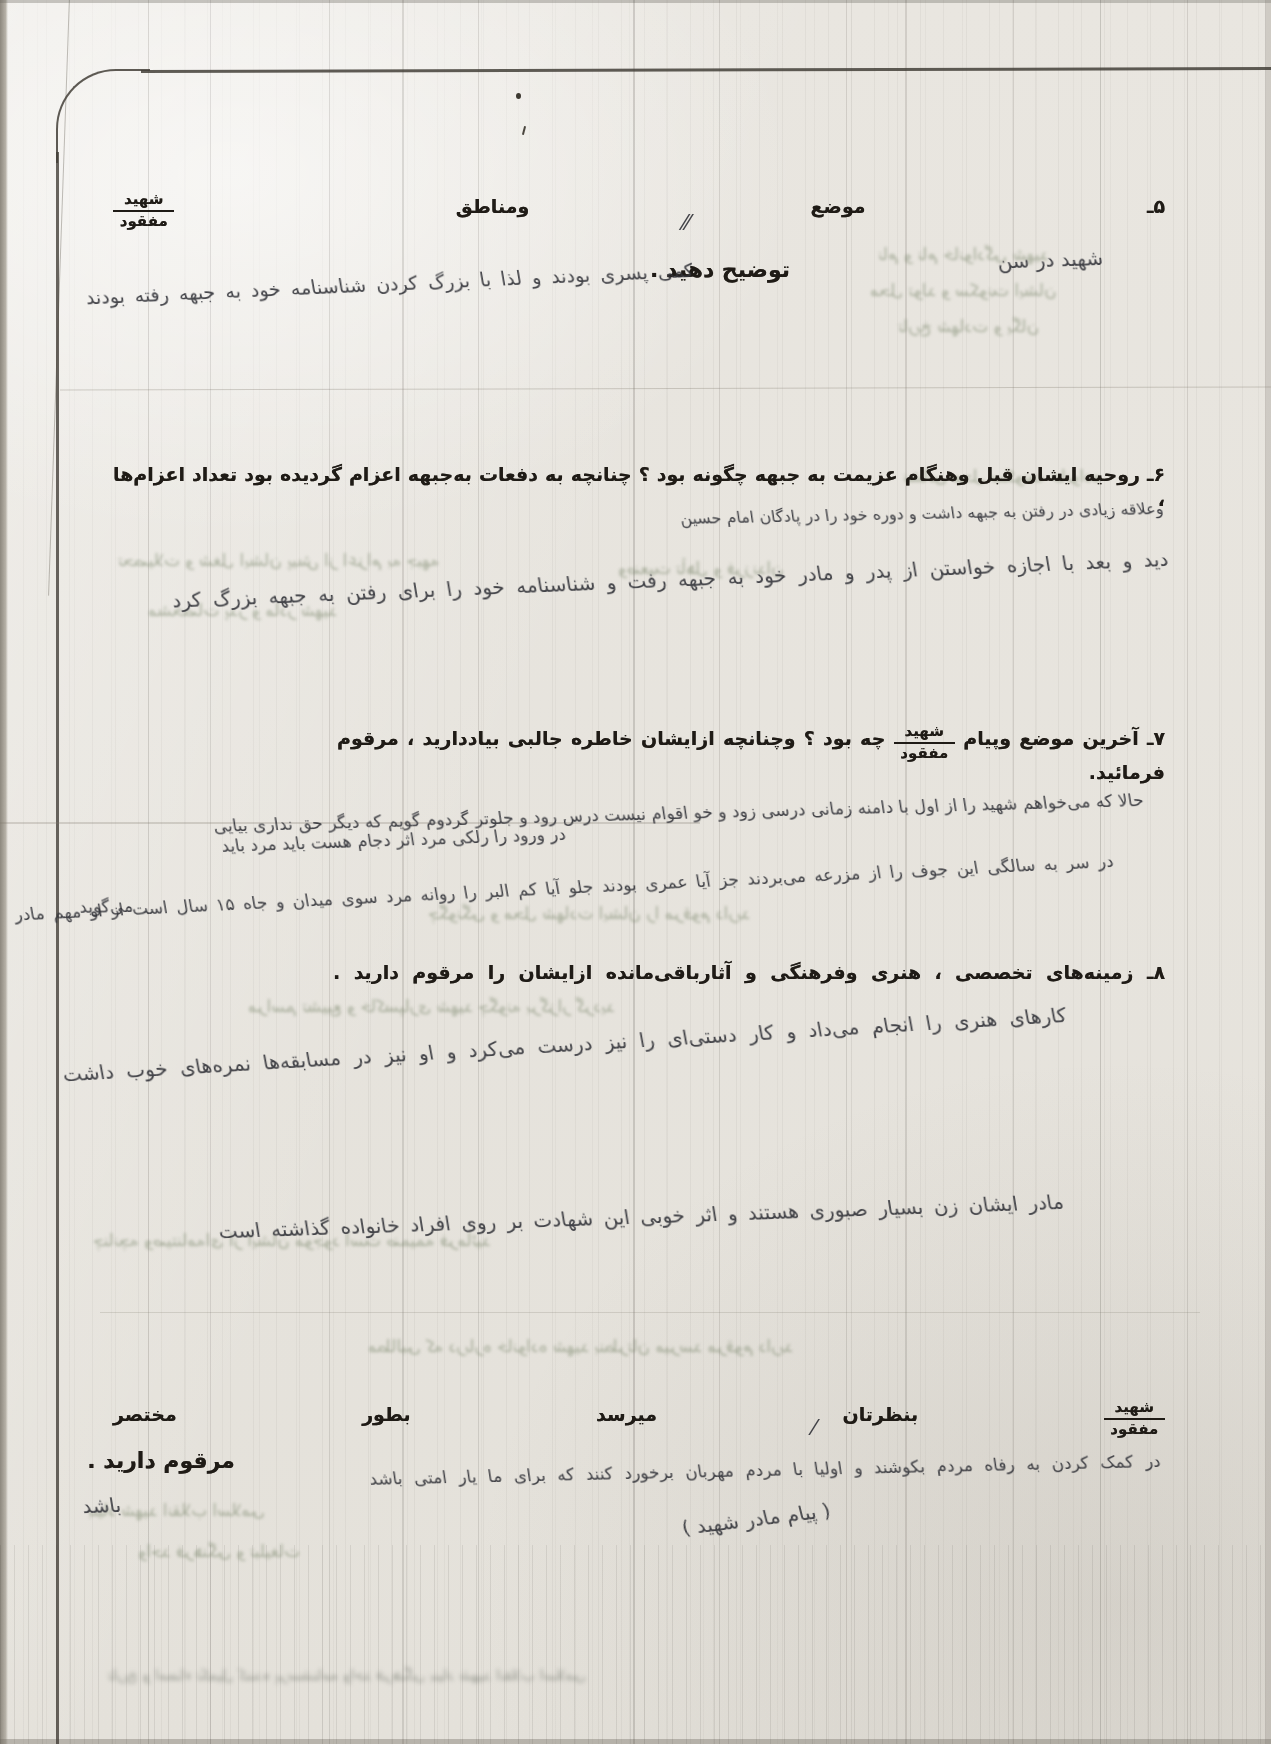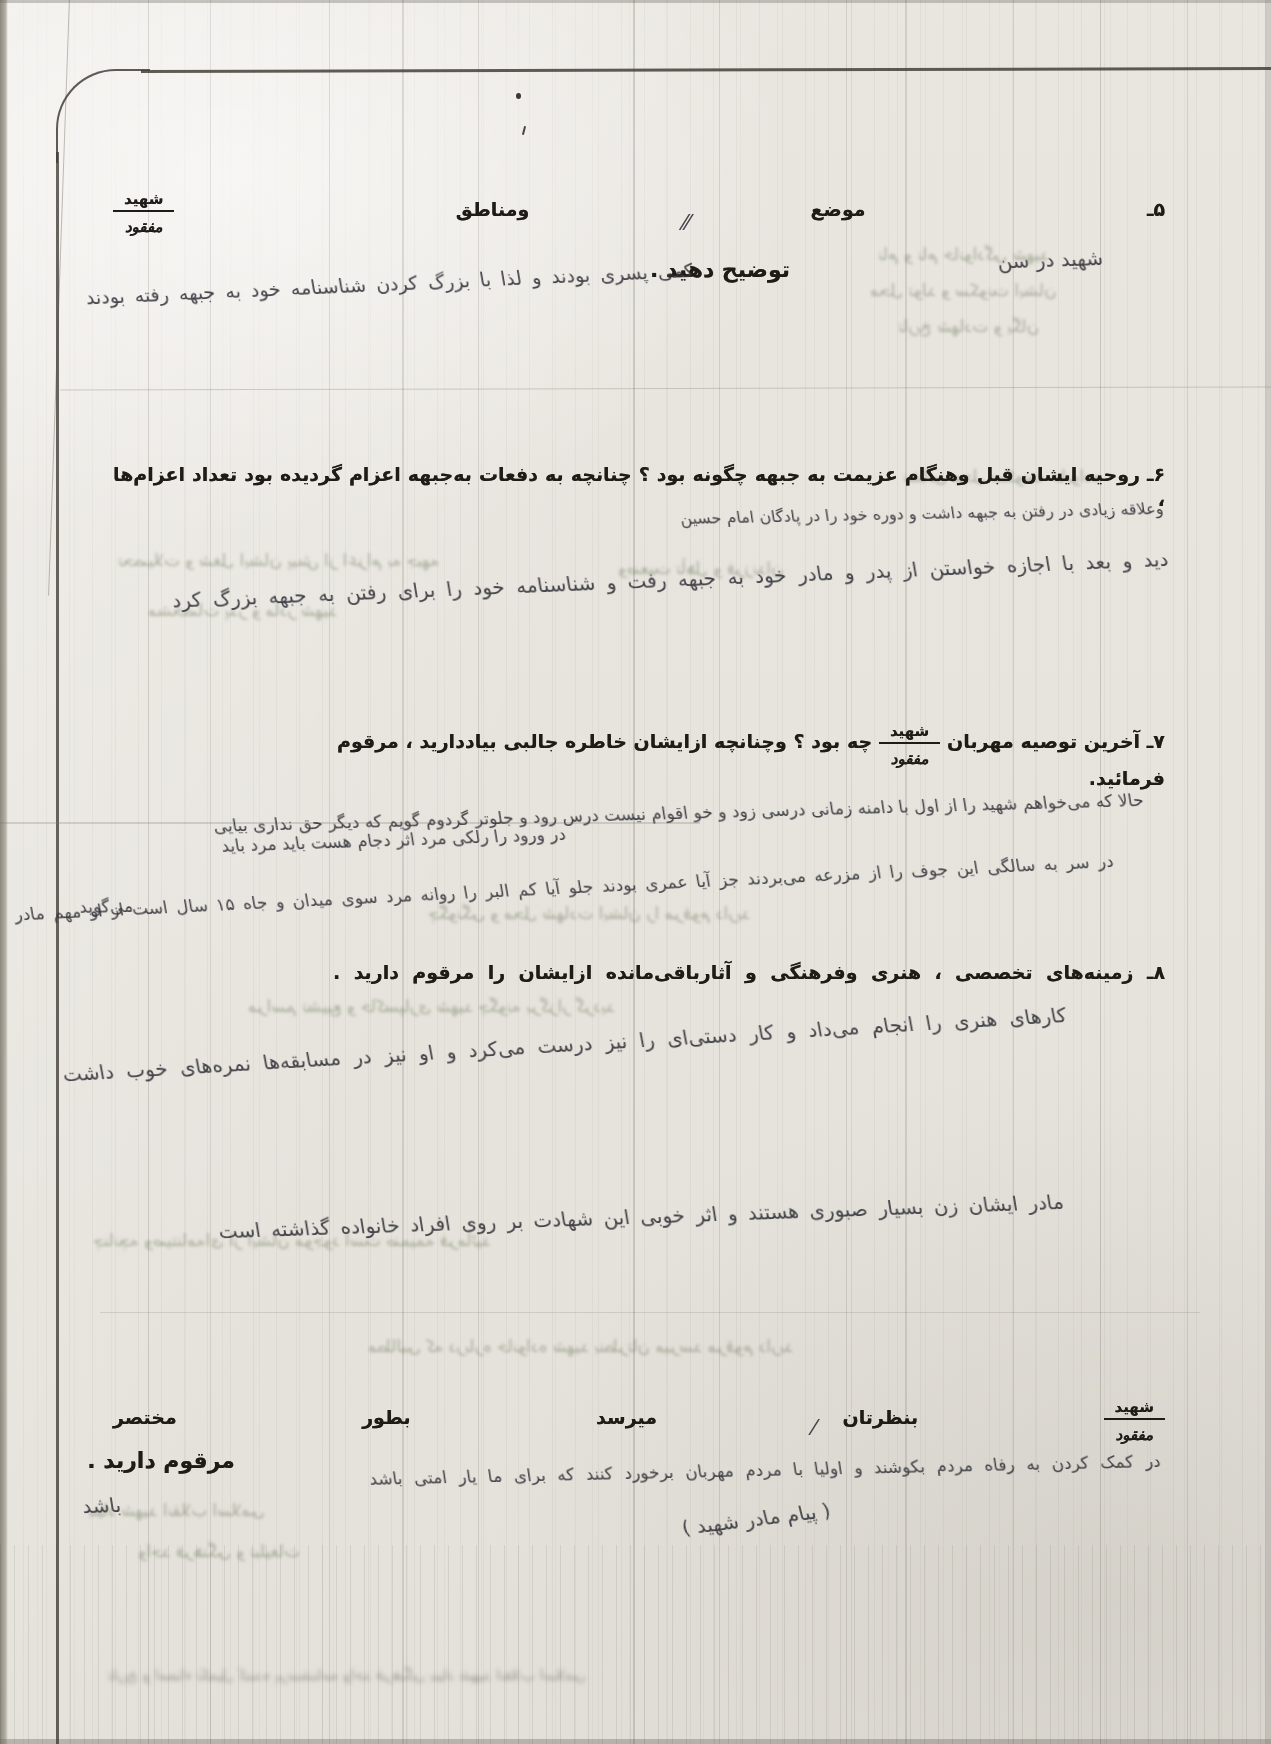--- a/index.html
+++ b/index.html
@@ -34,21 +34,21 @@
   .pencil-line{position:absolute;left:69px;top:-4px;width:1px;height:600px;background:rgba(82,76,66,.35);transform:rotate(2deg);transform-origin:top center;}
   .crease{position:absolute;background:rgba(126,120,109,.32);}
   .ink-dot{position:absolute;width:5px;height:6px;border-radius:50%;background:#3d3931;}
   .ink-tick{position:absolute;width:2px;height:9px;background:#4a463e;transform:rotate(14deg);}
   
   .pline{position:absolute;font-weight:700;font-size:22px;line-height:1.3;color:#1f1b16;white-space:nowrap;letter-spacing:0;}
   .pline-full{position:absolute;font-weight:700;font-size:19px;line-height:1.3;color:#1f1b16;text-align:justify;text-align-last:justify;}
   .pline,.pline-full{text-shadow:0 0 .5px rgba(31,27,22,.7);}
   .frac{display:inline-flex;flex-direction:column;align-items:center;font-size:15px;line-height:1.15;font-weight:700;vertical-align:middle;transform:translateY(3px);}
   .frac .ft{border-bottom:2.4px solid #1f1b16;padding:0 11px 2px;}
-  .frac .fb{padding-top:7px;font-style:italic;}
+  .frac .fb{padding-top:1px;}
   
   .hw{position:absolute;font-size:20px;color:#34353b;white-space:nowrap;transform-origin:right center;filter:blur(.35px);opacity:.92;line-height:1.2;}
   .hw-sm{font-size:17px;}
   .hw-xs{font-size:16px;}
   
   .ghost{position:absolute;font-size:17px;color:rgba(118,132,104,.55);filter:blur(1.6px);
     transform:scaleX(-1);white-space:nowrap;overflow:hidden;height:26px;}
   .ghost-dark{color:rgba(92,98,88,.5);filter:blur(2.2px);font-size:15px;height:30px;}
 </style>
 </head>
@@ -112,21 +112,21 @@
   <div class="pline" style="right:481px;top:256px">توضیح دهید .</div>
   <div class="hw" style="right:168px;top:246px;transform:rotate(-2deg) skewX(7deg)">شهید در سن</div>
   <div class="hw" style="right:578px;top:259px;font-size:19px;word-spacing:4px;transform:rotate(-2.6deg) skewX(7deg)">کمی پسری بودند و لذا با  بزرگ کردن  شناسنامه خود به جبهه رفته بودند</div>
   <div class="hw" style="right:581px;top:210px;font-size:22px">⁄⁄</div>
 
   <div class="pline-full" style="right:106px;top:462px;width:1052px">۶ـ روحیه ایشان قبل وهنگام عزیمت به جبهه چگونه بود ؟ چنانچه به دفعات به‌جبهه اعزام گردیده بود تعداد اعزام‌ها ،</div>
   <div class="hw hw-xs" style="right:108px;top:499px;transform:rotate(-1.2deg) skewX(7deg)">وعلاقه زیادی در رفتن به جبهه داشت و دوره خود را در پادگان امام حسین</div>
   <div class="hw" style="right:103px;top:547px;word-spacing:5px;transform:rotate(-2.4deg) skewX(7deg)">دید و بعد با اجازه خواستن از پدر و مادر خود به جبهه رفت و شناسنامه خود را برای رفتن به جبهه بزرگ کرد</div>
 
   <div class="pline-full" style="right:106px;top:720px;width:828px">
-    <span>۷ـ آخرین توصیه مهربان</span>
+    <span>۷ـ آخرین موضع وپیام</span>
     <span class="frac">
         <span class="ft">شهید</span>
         <span class="fb">مفقود</span>
       </span>
     <span>چه بود ؟ وچنانچه ازایشان خاطره جالبی بیاددارید ، مرقوم فرمائید.</span>
   </div>
   <div class="hw hw-sm" style="right:128px;top:790px;transform:rotate(-1.6deg) skewX(7deg)">حالا که می‌خواهم شهید را از اول با دامنه زمانی درسی زود و خو اقوام نیست درس رود و جلوتر گردوم گویم که دیگر حق نداری بیایی</div>
   <div class="hw hw-sm" style="right:705px;top:824px;transform:rotate(-2deg) skewX(7deg)">در ورود را رلکی مرد اثر دجام هست باید مرد باید</div>
   <div class="hw hw-sm" style="right:158px;top:851px;word-spacing:3px;transform:rotate(-2.8deg) skewX(7deg)">در سر به سالگی این جوف را از مزرعه می‌بردند جز آیا عمری بودند جلو آیا کم البر را روانه مرد سوی میدان و جاه ۱۵ سال است از او مهم مادر</div>
   <div class="hw hw-sm" style="right:1138px;top:896px;transform:rotate(-1deg) skewX(7deg)">می‌گوید</div>

